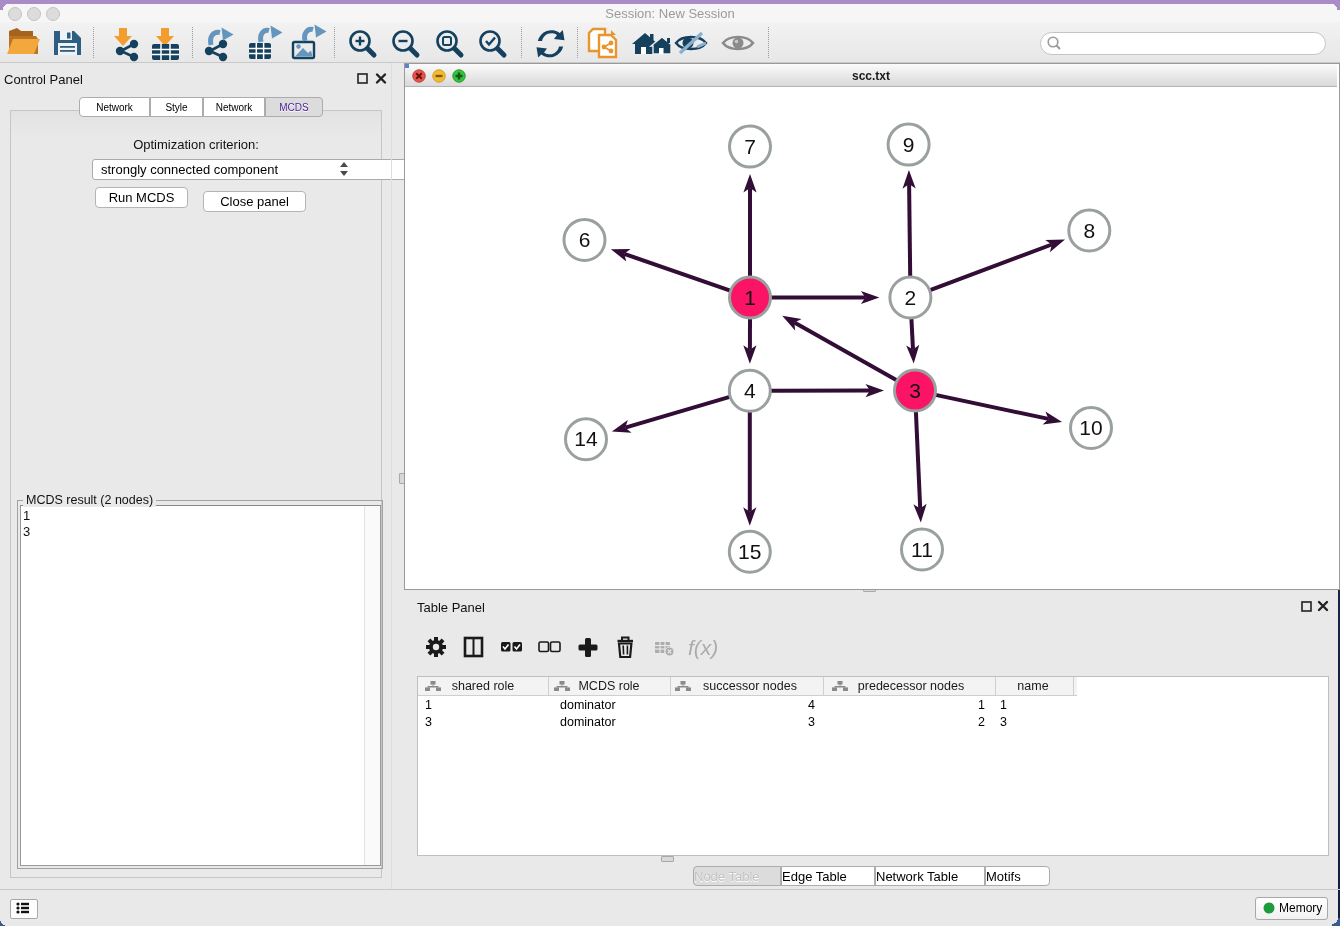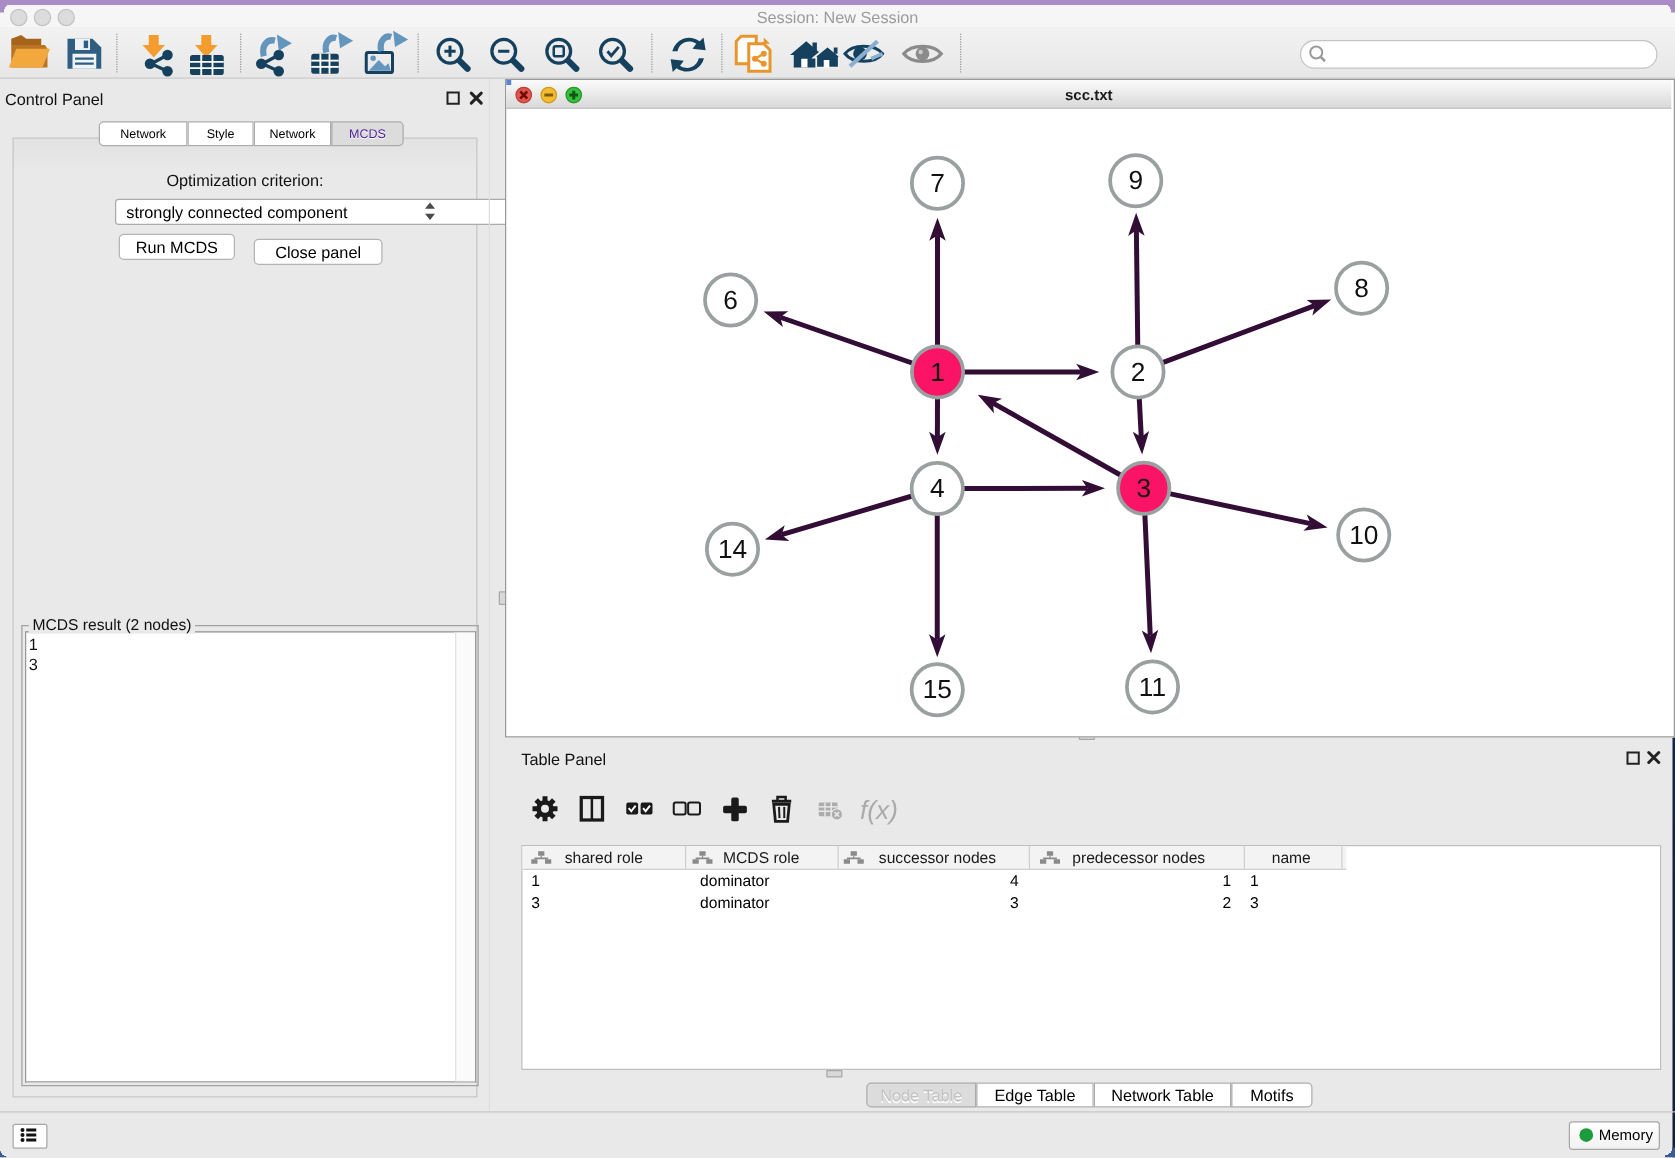--- a/index.html
+++ b/index.html
@@ -54,21 +54,21 @@
   #net-title{left:405px;top:69px;width:932px;text-align:center;font-size:12px;font-weight:bold;color:#1a1a1a;}
   #net-corner{left:405px;top:64px;width:4px;height:4px;background:#5c83cf;}
   
   #tp-title{left:417px;top:600px;font-size:13px;color:#111;}
   #tbl{left:417px;top:676px;width:910px;height:178px;background:#fff;border:1px solid #bfbfbf;}
   #thead{left:418px;top:677px;width:659px;height:18px;background:#f3f3f3;border-bottom:1px solid #cfcfcf;}
   .hsep{top:677px;width:0;height:18px;border-left:1px solid #cfcfcf;}
   .hlab{top:679px;font-size:12.5px;color:#1a1a1a;text-align:center;position:absolute;}
   .cell{font-size:12.5px;color:#000;position:absolute;}
   .btab{z-index:3;top:866px;height:18px;background:#fff;border:1px solid #acacac;font-size:13px;
-        color:#000;text-align:center;line-height:19px;position:absolute;}
+        color:#000;text-align:left;line-height:19px;position:absolute;}
   .btab.sel{background:#dcdcdc;color:#c3c3c3;text-shadow:0 1px 0 #fff;}
   #statusline{left:0;top:889px;width:1340px;height:0;border-top:1px solid #c8c8c8;}
   #listbtn{left:10px;top:899px;width:26px;height:18px;background:#fdfdfd;border:1px solid #a8a8a8;border-radius:2px;}
   #membtn{left:1255px;top:897px;width:71px;height:21px;background:linear-gradient(#fff,#f1f1f1);
      border:1px solid #a8a8a8;border-radius:3px;font-size:12px;color:#000;}
   svg{position:absolute;overflow:visible;}
   svg text{font-family:"Liberation Sans", sans-serif;}
 </style>
 </head>
 <body>

